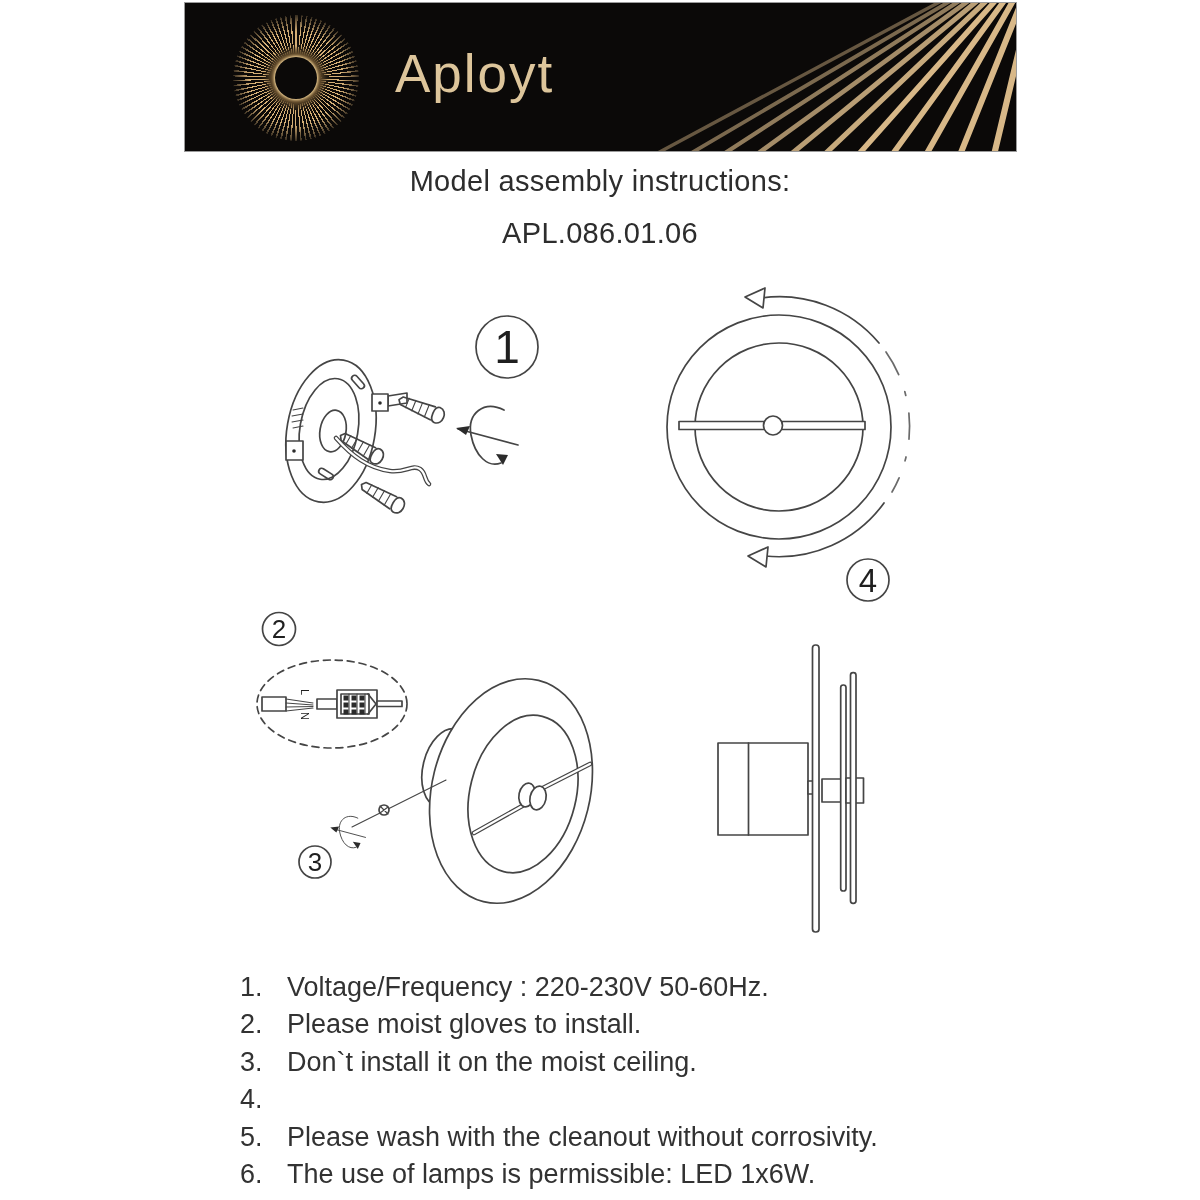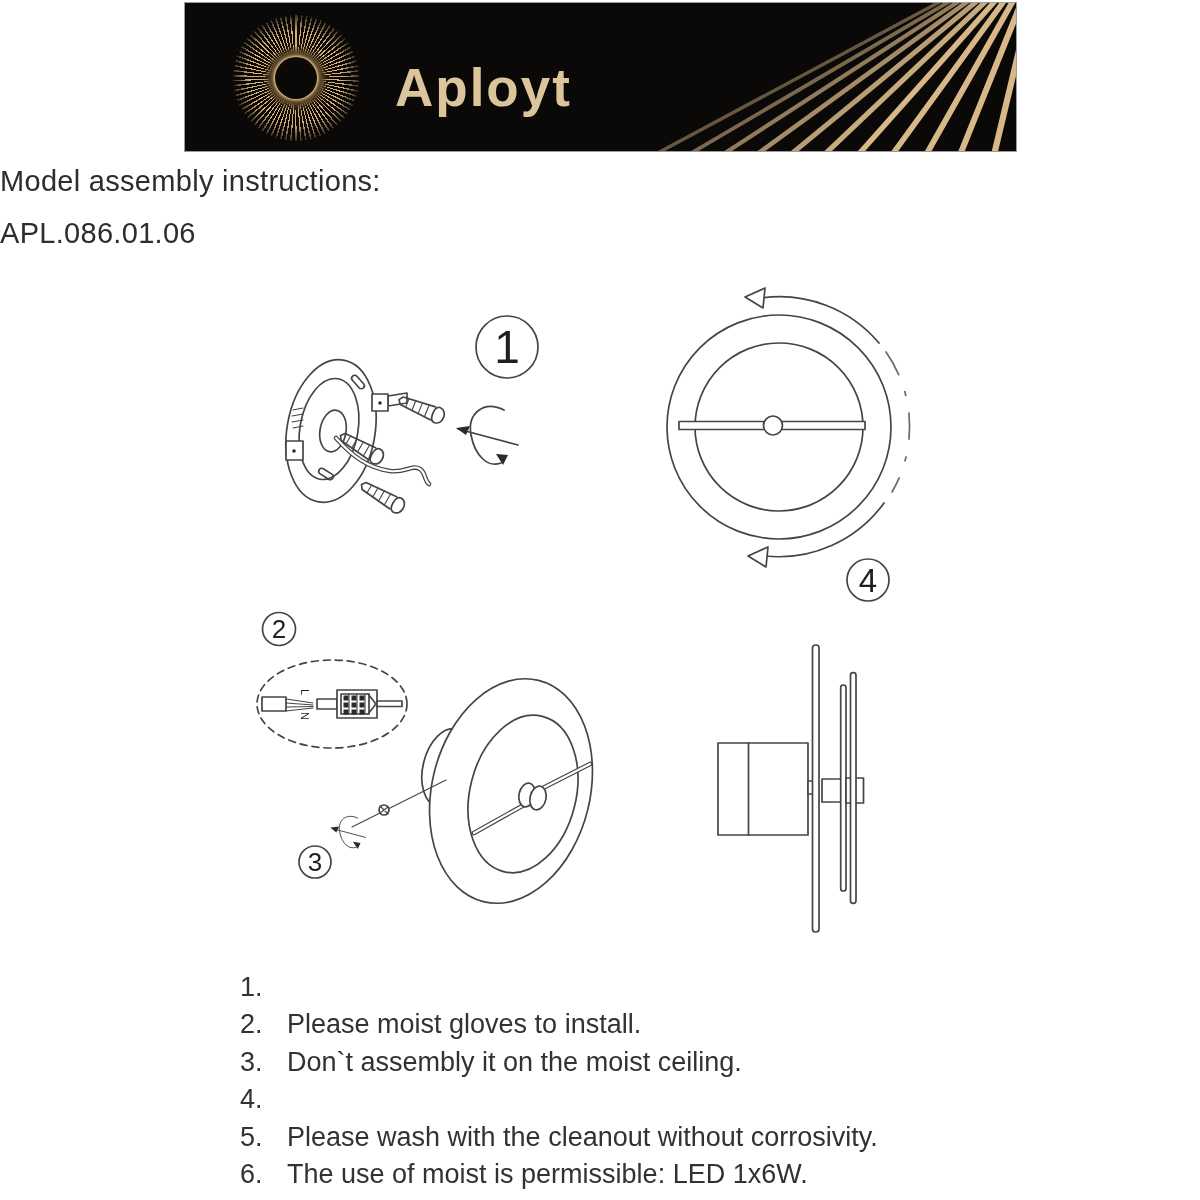--- a/index.html
+++ b/index.html
@@ -9,26 +9,26 @@
   
   #banner{position:absolute;left:184px;top:2px;width:833px;height:150px;
           background:#0b0908;border:1px solid #9b9b9b;box-sizing:border-box;overflow:hidden;}
   #sunburst{position:absolute;left:48px;top:12px;width:126px;height:126px;border-radius:50%;
             background:repeating-conic-gradient(from 0deg,rgba(225,185,125,.95) 0deg 1.5deg,rgba(20,14,8,0) 1.5deg 4.6deg);
             -webkit-mask:radial-gradient(circle,transparent 0 27%,#000 36%,#000 52%,transparent 76%);
             mask:radial-gradient(circle,transparent 0 27%,#000 36%,#000 52%,transparent 76%);}
   #sunburst-core{position:absolute;left:90px;top:54px;width:42px;height:42px;border-radius:50%;
             background:#0b0908;
             box-shadow:0 0 3px 1px rgba(255,224,164,.95),0 0 12px 5px rgba(205,158,88,.75);}
-  #brand{position:absolute;left:210px;top:58px;font-size:53px;font-weight:700;
+  #brand{position:absolute;left:210px;top:44px;font-size:53px;font-weight:400;
          letter-spacing:2px;color:#ddc59b;line-height:1;}
   #rays{position:absolute;right:0;top:0;width:480px;height:148px;}
 
   
-  .title-line{position:absolute;left:0;width:1200px;
+  .title-line{position:absolute;left:0;width:1200px;text-align:center;
               font-size:29px;font-weight:500;color:#2d2d2d;letter-spacing:.3px;}
   #title1{top:165px;}
   #title2{top:217px;}
 
   
   #diagram-svg{position:absolute;left:0;top:0;width:1200px;height:1200px;}
   #diagram-svg .ln{fill:none;stroke:#454545;stroke-width:1.7;stroke-linecap:round;stroke-linejoin:round;}
   #diagram-svg .fw{fill:#ffffff;stroke:#454545;stroke-width:1.7;stroke-linejoin:round;}
   #diagram-svg .dk{fill:#2b2b2b;stroke:none;}
   #diagram-svg text{fill:#1f1f1f;stroke:none;font-family:"Liberation Sans",sans-serif;font-weight:500;}
@@ -212,35 +212,36 @@
       <rect class="fw" x="822" y="779" width="19" height="23"></rect>
       <rect class="fw" x="840.7" y="685" width="5.3" height="206" rx="2.5"></rect>
       <rect class="fw" x="846" y="778" width="17.5" height="25" stroke-width="2.2"></rect>
       <rect class="fw" x="850.5" y="672.7" width="5.5" height="230.6" rx="2.5"></rect>
     </g>
   </svg>
 
   <div id="instructions">
     <div class="instr-row">
       <span class="instr-num">1.</span>
+      <span class="instr-text">Voltage/Frequency : 220-230V 50-60Hz.</span>
     </div>
     <div class="instr-row">
       <span class="instr-num">2.</span>
       <span class="instr-text">Please moist gloves to install.</span>
     </div>
     <div class="instr-row">
       <span class="instr-num">3.</span>
-      <span class="instr-text">Don`t assembly it on the moist ceiling.</span>
+      <span class="instr-text">Don`t install it on the moist ceiling.</span>
     </div>
     <div class="instr-row">
       <span class="instr-num">4.</span>
     </div>
     <div class="instr-row">
       <span class="instr-num">5.</span>
       <span class="instr-text">Please wash with the cleanout without corrosivity.</span>
     </div>
     <div class="instr-row">
       <span class="instr-num">6.</span>
-      <span class="instr-text">The use of moist is permissible: LED 1x6W.</span>
+      <span class="instr-text">The use of lamps is permissible: LED 1x6W.</span>
     </div>
   </div>
 
 </div>
 
 </body></html>

